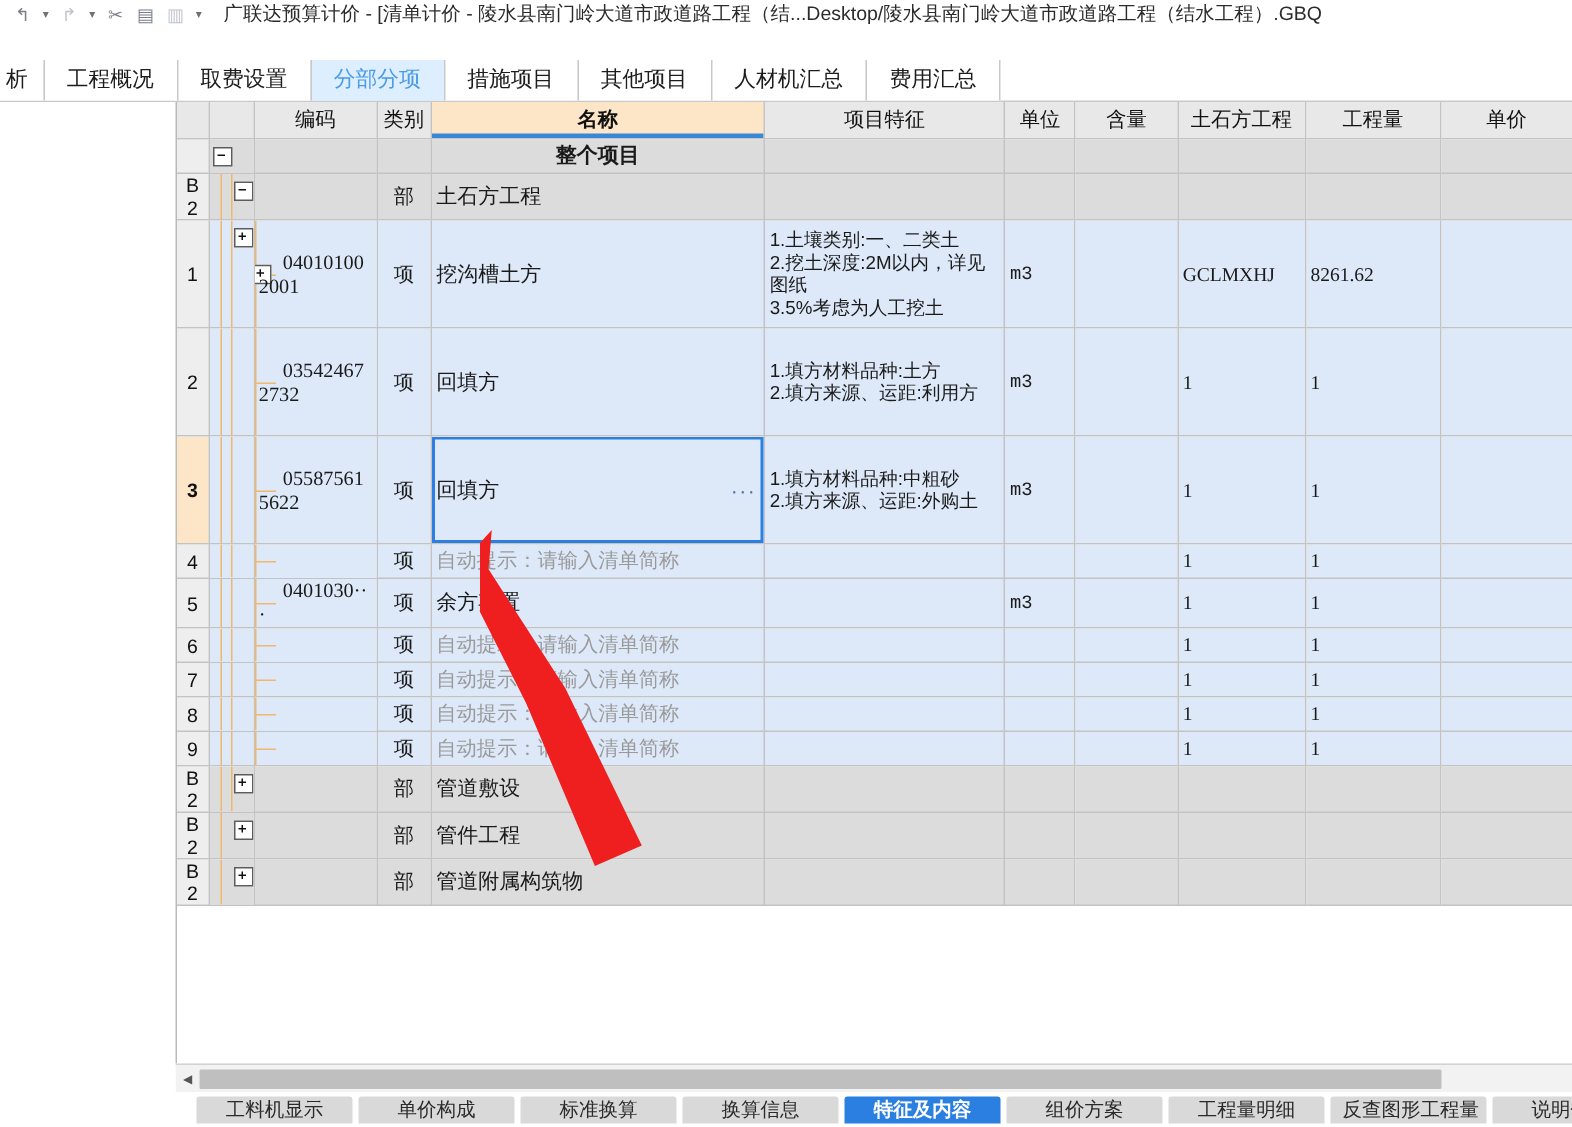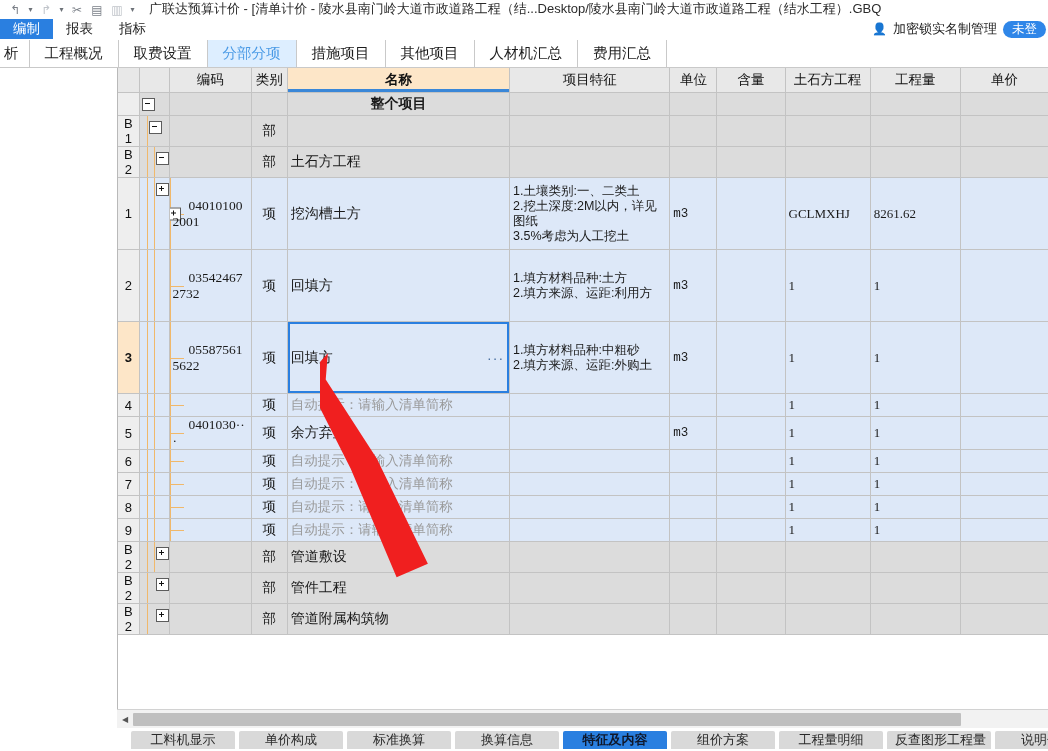--- a/index.html
+++ b/index.html
@@ -217,21 +217,21 @@
     position: absolute; left: 117px; top: 728px; width: 931px; height: 23px;
     background: #ffffff; display: flex; align-items: center;
     gap: 4px; padding-left: 14px;
   }
   .btab {
     height: 18px; line-height: 18px; min-width: 88px; padding: 0 8px;
     background: #d9d9d9; color: #2a2a2a; font-size: 13px;
     text-align: center; border-radius: 2px 2px 0 0; white-space: nowrap;
     overflow: hidden;
   }
-  .btab.active { background: #2a7fe0; color: #0f172a; font-weight: bold; }
+  .btab.active { background: #2a7fe0; color: #ffffff; font-weight: bold; }
 
   
   .leftfill {
     position: absolute; left: 0; top: 709px; width: 117px; height: 42px;
     background: #ffffff;
   }
 
   
   .cursor-arrow { position: absolute; left: 320px; top: 345px; pointer-events: none; }
 </style>
@@ -247,30 +247,20 @@
       <span class="qicon dim">↱</span>
       <span class="caret">▾</span>
       <span class="qicon">✂</span>
       <span class="qicon">▤</span>
       <span class="qicon dim">▥</span>
       <span class="caret">▾</span>
     </div>
     <div class="title-text">广联达预算计价 - [清单计价 - 陵水县南门岭大道市政道路工程（结...Desktop/陵水县南门岭大道市政道路工程（结水工程）.GBQ</div>
   </div>
 
-  <div class="ribbon">
-    <div class="ribbon-tab active">编制</div>
-    <div class="ribbon-tab">报表</div>
-    <div class="ribbon-tab">指标</div>
-    <div class="ribbon-right">
-      <span class="lock-ico">👤</span>
-      <span class="lock-label">加密锁实名制管理</span>
-      <span class="pill">未登</span>
-    </div>
-  </div>
 
   <div class="modbar">
     <div class="modtab first">析</div>
     <div class="modtab">工程概况</div>
     <div class="modtab">取费设置</div>
     <div class="modtab active">分部分项</div>
     <div class="modtab">措施项目</div>
     <div class="modtab">其他项目</div>
     <div class="modtab">人材机汇总</div>
     <div class="modtab">费用汇总</div>
@@ -317,36 +307,20 @@
             <td class="cat"></td>
             <td class="name" style="font-weight: bold; text-align: center;">整个项目</td>
             <td class="feat" style="white-space: pre-line;"></td>
             <td class="unit"></td>
             <td class="qty"></td>
             <td class="expr"></td>
             <td class="amt"></td>
             <td class="amt"></td>
           </tr>
           <tr class="grp">
-            <td class="idx">B1</td>
-            <td class="treecell" style="position: relative;">
-              <span class="expander" style="position: absolute; top: 5px; left: 9px;"></span>
-              <span class="tline-v" style="left: 7px;"></span>
-            </td>
-            <td class="code"></td>
-            <td class="cat">部</td>
-            <td class="name"></td>
-            <td class="feat" style="white-space: pre-line;"></td>
-            <td class="unit"></td>
-            <td class="qty"></td>
-            <td class="expr"></td>
-            <td class="amt"></td>
-            <td class="amt"></td>
-          </tr>
-          <tr class="grp">
             <td class="idx">B2</td>
             <td class="treecell" style="position: relative;">
               <span class="expander" style="position: absolute; top: 5px; left: 16px;"></span>
               <span class="tline-v" style="left: 7px;"></span>
               <span class="tline-v" style="left: 14px;"></span>
             </td>
             <td class="code"></td>
             <td class="cat">部</td>
             <td class="name">土石方工程</td>
             <td class="feat" style="white-space: pre-line;"></td>

